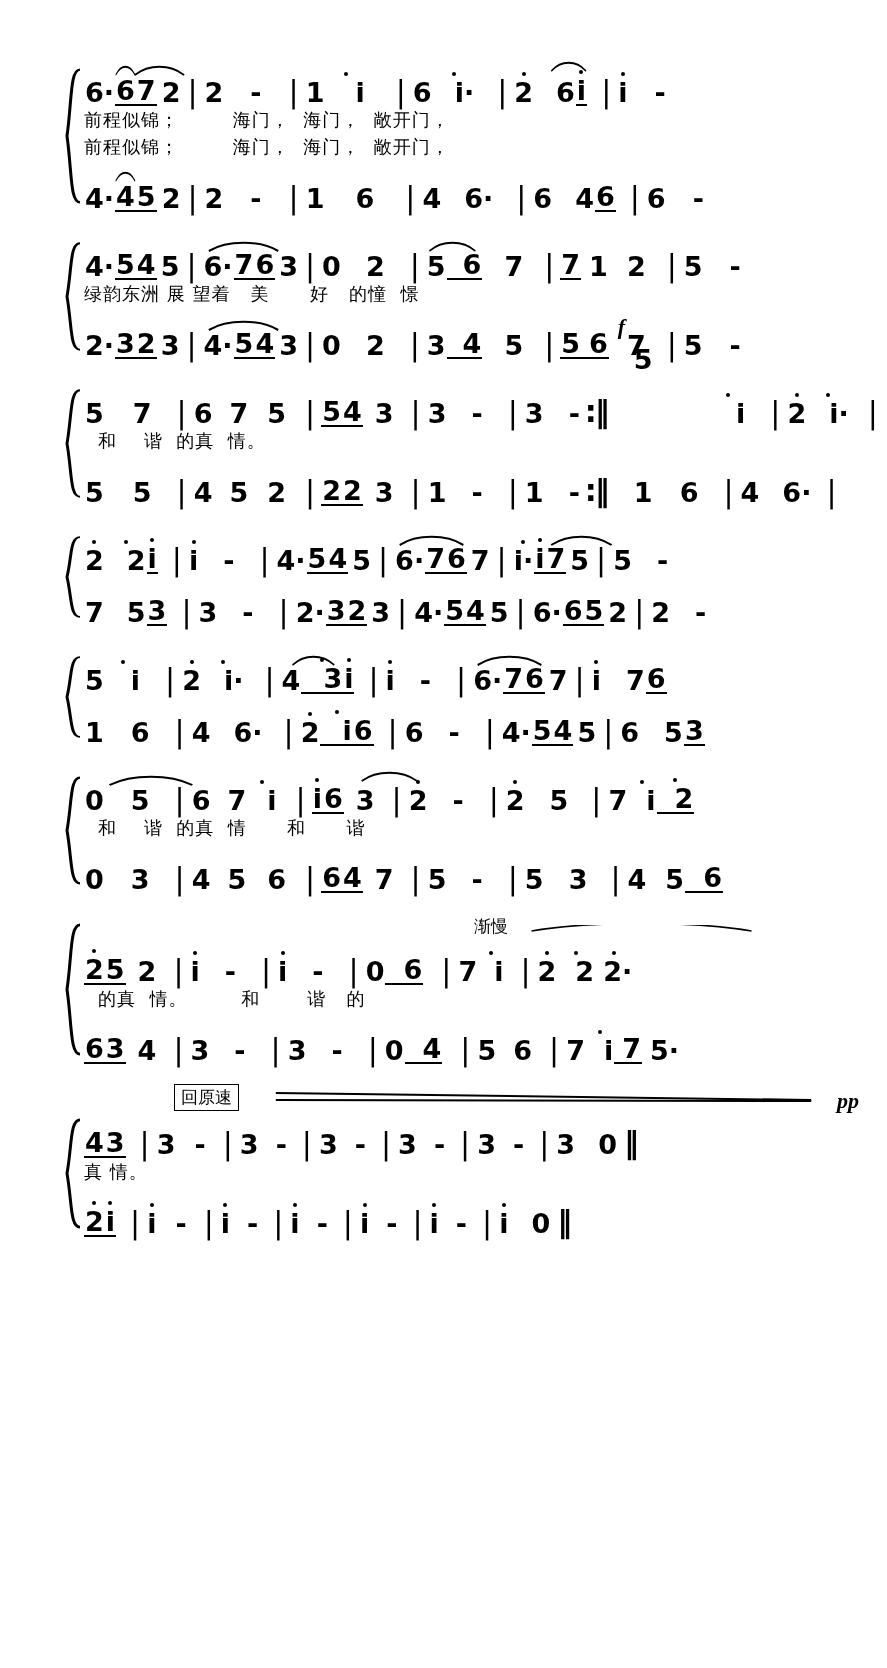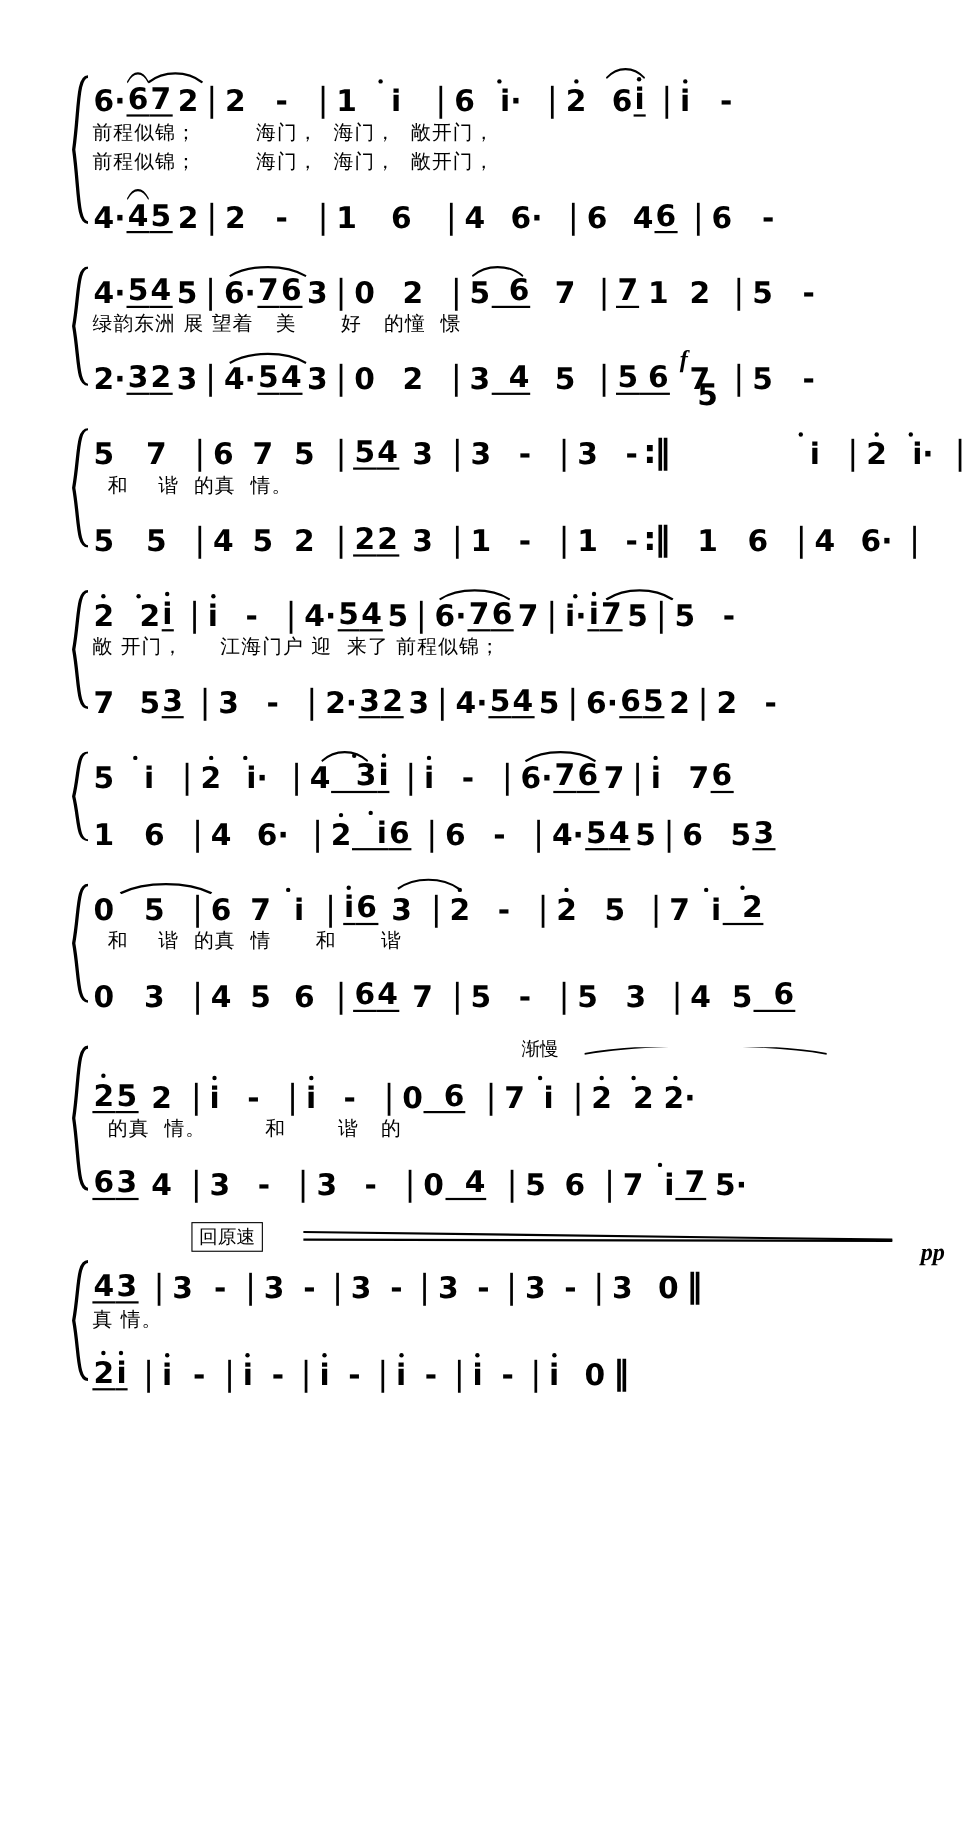--- a/index.html
+++ b/index.html
@@ -384,23 +384,20 @@
       <span class="cell u1 oct-up">i</span>
       <span class="cell u1">7</span>
       <span class="cell" style="margin-left:3px;position:relative;">5<span class="slur" style="left:-20px;right:-24px;"><svg viewBox="0 0 60 12" preserveAspectRatio="none">
               <path d="M2 11 C18 0 42 0 58 11" fill="none" stroke="#000" stroke-width="2"></path>
             </svg></span></span>
       <span class="bar">|</span>
       <span class="cell">5</span>
       <span class="cell" style="padding-left:24px;">-</span>
     </div>
 
-    <div class="lyrics">
-      <span class="ly">敞 开门，     江海门户 迎  来了 前程似锦；</span>
-    </div>
 
     <div class="staff" style="margin-top:6px;">
       <span class="cell">7</span>
       <span class="cell" style="padding-left:22px;">5</span>
       <span class="cell u1">3</span>
       <span class="bar" style="padding-left:14px;">|</span>
       <span class="cell">3</span>
       <span class="cell" style="padding-left:24px;">-</span>
       <span class="bar" style="padding-left:24px;">|</span>
       <span class="cell">2·</span>
@@ -614,21 +611,21 @@
 
   <div class="system" style="margin-top:18px;">
     <div class="tempo-row">
       <span class="boxed" style="position:absolute;left:90px;top:2px;">回原速</span>
       <span class="hairpin">
         <svg viewBox="0 0 600 14" preserveAspectRatio="none">
           <path d="M2 3 L598 10" stroke="#000" stroke-width="2" fill="none"></path>
           <path d="M2 10 L598 11" stroke="#000" stroke-width="2" fill="none"></path>
         </svg>
       </span>
-      <span class="dyn" style="position:absolute;right:14px;top:16px;">pp</span>
+      <span class="dyn" style="position:absolute;right:14px;top:6px;">pp</span>
     </div>
 
     <div class="brace" style="top:36px;">
       <svg viewBox="0 0 18 120" preserveAspectRatio="none">
         <path d="M16 2 C6 2 8 30 3 60 C8 90 6 118 16 118" fill="none" stroke="#000" stroke-width="3"></path>
       </svg>
     </div>
 
     <div class="staff">
       <span class="cell u1">4</span>

